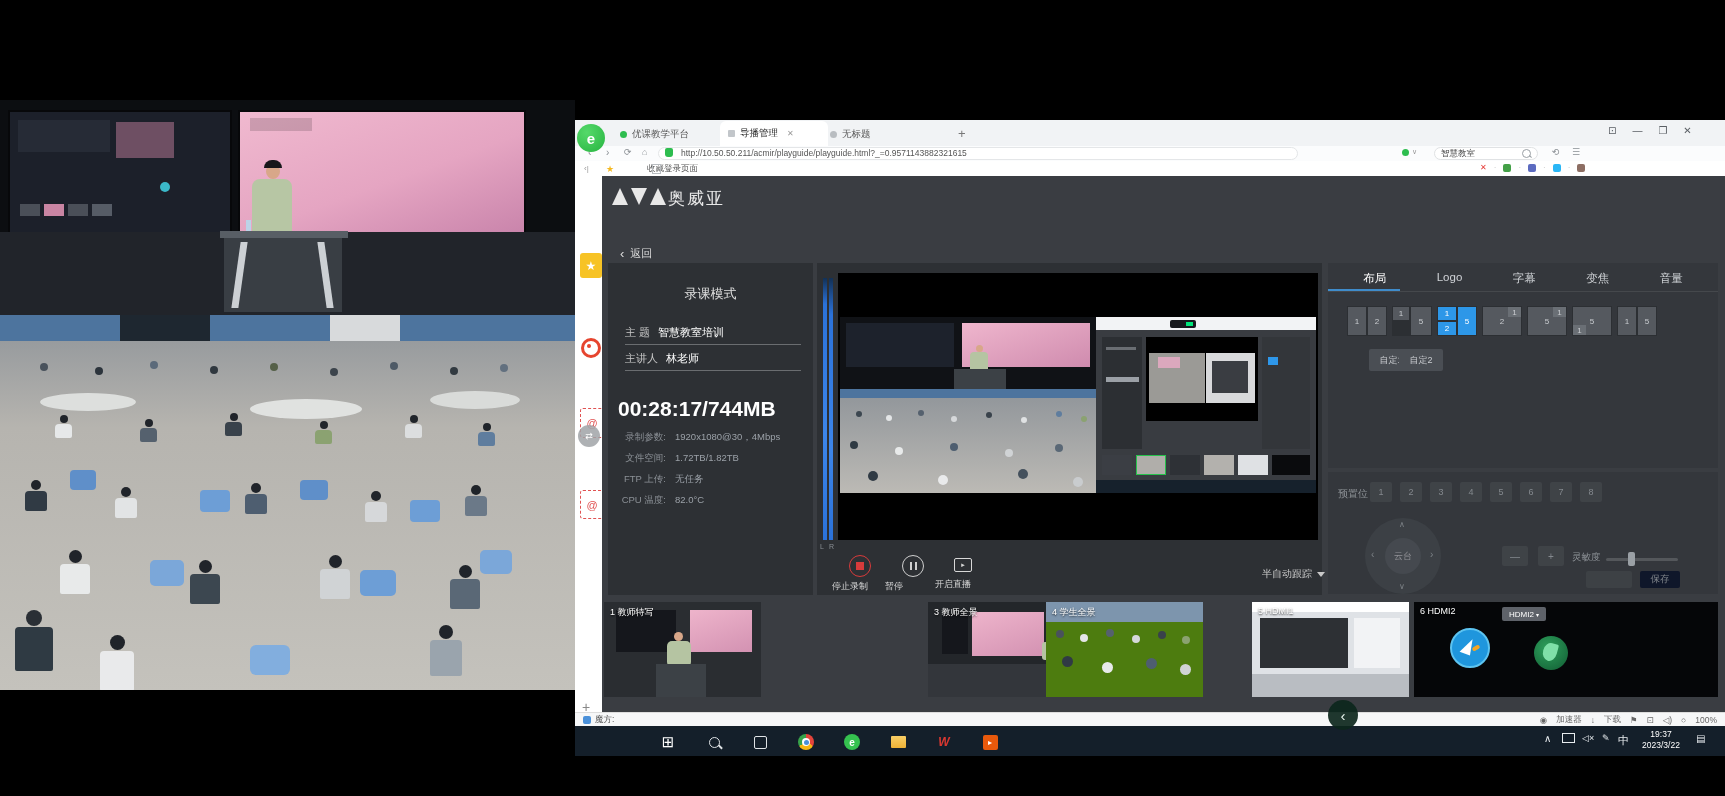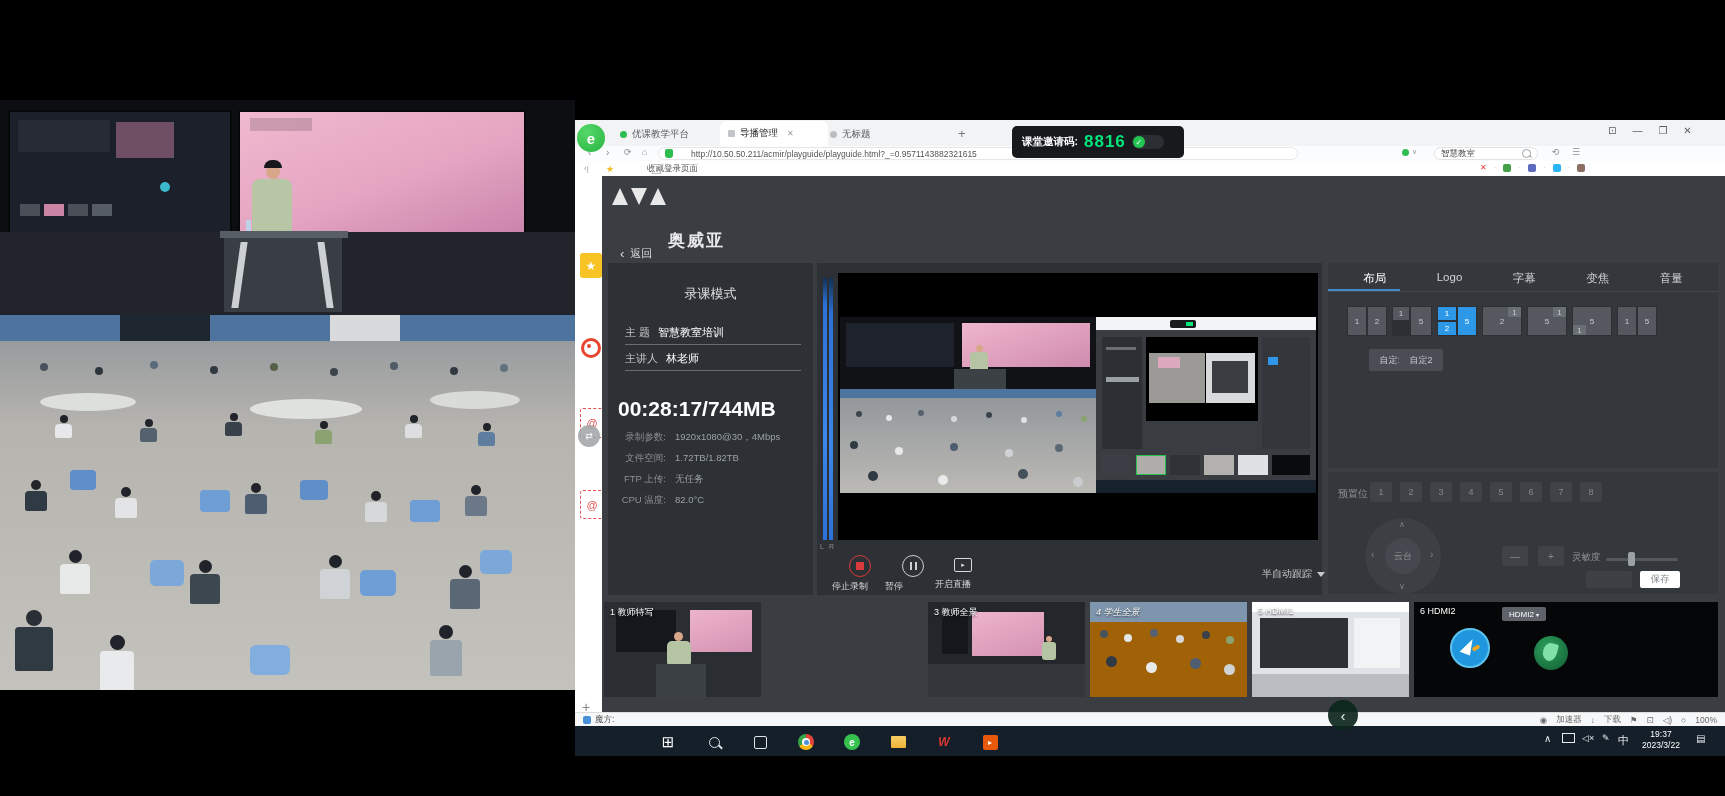--- a/index.html
+++ b/index.html
@@ -193,41 +193,34 @@
     <span class="favdot" style="background:#c2c6ca;border-radius:1px;"></span>
     <span class="nowrap">导播管理</span>
     <span style="color:#999;font-size:8px;margin-left:4px;">✕</span>
   </div>
   <div class="tab" style="left:822px;width:105px;">
     <span class="favdot" style="background:#b9bdc1;"></span>
     <span class="nowrap">无标题</span>
   </div>
   <div class="abs" style="left:958px;top:126px;color:#777;font-size:13px;">+</div>
 
-  <div class="abs" style="left:1012px;top:126px;width:172px;height:32px;background:#17191d;border-radius:5px;display:flex;align-items:center;gap:6px;padding:0 10px;box-sizing:border-box;z-index:40;">
-    <span style="color:#fff;font-size:10.5px;font-weight:bold;">课堂邀请码:</span>
-    <span style="color:#00e57a;font-size:17px;font-weight:bold;letter-spacing:1px;">8816</span>
-    <span style="width:32px;height:14px;background:#2b2f34;border-radius:8px;position:relative;">
-      <span style="position:absolute;left:1px;top:1px;width:12px;height:12px;border-radius:50%;background:#23c552;color:#fff;font-size:8px;display:flex;align-items:center;justify-content:center;">✓</span>
-    </span>
-  </div>
 
   <div class="abs" style="left:1608px;top:125px;display:flex;gap:16px;color:#5a5f64;font-size:10px;">
     <span>⊡</span>
     <span>—</span>
     <span>❐</span>
     <span>✕</span>
   </div>
 
   <div class="abs" style="left:575px;top:146px;width:1150px;height:15px;background:#fbfcfd;border-bottom:1px solid #ececec;"></div>
   <span class="navic" style="left:588px;">‹</span>
   <span class="navic" style="left:606px;">›</span>
   <span class="navic" style="left:624px;font-size:9px;">⟳</span>
   <span class="navic" style="left:642px;font-size:9px;">⌂</span>
-  <div class="abs" style="left:658px;top:147px;width:640px;height:13px;background:#fff;border:1px solid #e4e6e8;border-radius:7px;display:flex;align-items:center;gap:18px;padding:0 6px;box-sizing:border-box;">
+  <div class="abs" style="left:658px;top:147px;width:640px;height:13px;background:#fff;border:1px solid #e4e6e8;border-radius:7px;display:flex;align-items:flex-start;gap:8px;padding:0 6px;box-sizing:border-box;">
     <span style="width:8px;height:9px;background:#2ebd4f;border-radius:2px 2px 3px 3px;display:inline-block;"></span>
     <span class="nowrap" style="font-size:8.5px;color:#555;overflow:hidden;">http://10.50.50.211/acmir/playguide/playguide.html?_=0.9571143882321615</span>
   </div>
   <div class="abs" style="left:1402px;top:148px;display:flex;align-items:center;gap:3px;">
     <span class="favdot" style="background:#2ebd4f;"></span>
       <span style="font-size:7px;color:#999;">∨</span>
   </div>
   <div class="abs" style="left:1434px;top:147px;width:104px;height:13px;background:#fff;border:1px solid #e0e2e4;border-radius:7px;display:flex;align-items:center;justify-content:space-between;padding:0 6px;box-sizing:border-box;">
     <span style="font-size:8.5px;color:#444;">智慧教室</span>
     <span style="width:7px;height:7px;border:1px solid #9aa0a5;border-radius:50%;position:relative;display:inline-block;">
@@ -273,21 +266,21 @@
   <div class="abs" style="left:578px;top:425px;width:22px;height:22px;border-radius:50%;background:rgba(160,163,167,.85);color:#fff;font-size:9px;display:flex;align-items:center;justify-content:center;z-index:25;">⇄</div>
   <div class="abs" style="left:582px;top:699px;color:#888;font-size:14px;z-index:25;">+</div>
 
   <div class="abs" style="left:602px;top:176px;width:1123px;height:536px;background:#3a3d42;"></div>
 
   <div class="abs" style="left:612px;top:188px;display:flex;align-items:flex-end;gap:3px;">
     <span style="width:0;height:0;border-left:8px solid transparent;border-right:8px solid transparent;border-bottom:17px solid #e8e8e8;display:inline-block;"></span>
     <span style="width:0;height:0;border-left:8px solid transparent;border-right:8px solid transparent;border-top:17px solid #e8e8e8;display:inline-block;"></span>
     <span style="width:0;height:0;border-left:8px solid transparent;border-right:8px solid transparent;border-bottom:17px solid #e8e8e8;display:inline-block;"></span>
   </div>
-  <div class="abs" style="left:668px;top:187px;color:#e8e8e8;font-size:17px;font-weight:bold;letter-spacing:2px;margin-top:42px;">奥威亚</div>
+  <div class="abs" style="left:668px;top:187px;color:#e8e8e8;font-size:17px;font-weight:normal;letter-spacing:2px;">奥威亚</div>
 
   <div class="abs" style="left:620px;top:246px;display:flex;align-items:center;gap:6px;color:#dcdcdc;">
     <span style="font-size:13px;">‹</span>
     <span style="font-size:11px;">返回</span>
   </div>
 
   <div class="panel" style="left:608px;top:263px;width:205px;height:332px;">
     <div class="abs" style="left:0;top:22px;width:100%;text-align:center;color:#e0e0e0;font-size:13px;font-family:Liberation Mono, monospace;">录课模式</div>
     <div class="fieldrow" style="top:62px;">
       <span style="color:#c9c9c9;font-size:11px;">主 题</span>
@@ -459,39 +452,39 @@
     <span class="abs" style="left:65px;top:31px;color:#7d8287;font-size:10px;">›</span>
     <span class="abs" style="left:20px;top:20px;width:36px;height:36px;border-radius:50%;background:#45494f;color:#939398;font-size:9px;display:flex;align-items:center;justify-content:center;">云台</span>
   </div>
   <div class="abs" style="left:1502px;top:546px;width:26px;height:20px;background:#3f4347;border-radius:2px;color:#84898e;font-size:10px;display:flex;align-items:center;justify-content:center;">—</div>
   <div class="abs" style="left:1538px;top:546px;width:26px;height:20px;background:#3f4347;border-radius:2px;color:#84898e;font-size:10px;display:flex;align-items:center;justify-content:center;">+</div>
   <span class="abs" style="left:1572px;top:551px;color:#8f9499;font-size:9.5px;">灵敏度</span>
   <div class="abs" style="left:1606px;top:558px;width:72px;height:3px;background:#54575b;border-radius:2px;">
     <span class="abs" style="left:22px;top:-6px;width:7px;height:14px;background:#9aa0a5;border-radius:2px;"></span>
   </div>
   <div class="abs" style="left:1586px;top:571px;width:46px;height:17px;background:#3d4145;border-radius:2px;"></div>
-  <div class="abs" style="left:1640px;top:571px;width:40px;height:17px;background:#ffffff;border-radius:2px;color:#82878c;font-size:9.5px;display:flex;align-items:center;justify-content:center;">保存</div>
+  <div class="abs" style="left:1640px;top:571px;width:40px;height:17px;background:#0f172a;border-radius:2px;color:#82878c;font-size:9.5px;display:flex;align-items:center;justify-content:center;">保存</div>
 
   <div class="thumb" style="left:604px;background:#2a2d31;">
     <span class="abs" style="left:12px;top:8px;width:60px;height:42px;background:#15171c;"></span>
     <span class="abs" style="left:86px;top:8px;width:62px;height:42px;background:linear-gradient(160deg,#eeb4cb,#d392b2);"></span>
     <span class="abs" style="left:70px;top:30px;width:9px;height:9px;border-radius:50%;background:#d8a789;"></span>
     <span class="abs" style="left:63px;top:39px;width:24px;height:26px;border-radius:5px;background:#b5c4a2;"></span>
     <span class="abs" style="left:52px;top:62px;width:50px;height:33px;background:#3c4146;"></span>
     <span class="lbl">1 教师特写</span>
   </div>
   <div class="thumb" style="left:928px;background:#23262a;">
     <span class="abs" style="left:44px;top:10px;width:72px;height:44px;background:linear-gradient(160deg,#eeb4cb,#d392b2);"></span>
     <span class="abs" style="left:14px;top:12px;width:26px;height:40px;background:#15171c;"></span>
     <span class="abs" style="left:118px;top:34px;width:6px;height:6px;border-radius:50%;background:#d8a789;"></span>
     <span class="abs" style="left:114px;top:40px;width:14px;height:18px;border-radius:3px;background:#b5c4a2;"></span>
     <span class="abs" style="left:0;top:62px;width:157px;height:33px;background:#33363b;"></span>
     <span class="lbl">3 教师全景</span>
   </div>
-  <div class="thumb" style="left:1090px;background:#a16207;font-style:italic;">
+  <div class="thumb" style="left:1046px;background:#4d7c0f;">
     <span class="abs" style="left:0;top:0;width:100%;height:20px;background:#7d95ad;"></span>
     <span class="dots" style="left:10px;top:28px;width:8px;height:8px;background:#49525c;box-shadow:24px 4px 0 #e4e6e7,50px -1px 0 #55616e,76px 5px 0 #d6d8da,102px 1px 0 #39424b,126px 6px 0 #8ba271;"></span>
     <span class="dots" style="left:16px;top:54px;width:11px;height:11px;background:#303a44;box-shadow:40px 6px 0 #e8eaea,84px 2px 0 #4e5e70,118px 8px 0 #d0d3d5;"></span>
     <span class="lbl">4 学生全景</span>
   </div>
   <div class="thumb" style="left:1252px;background:#dfe2e6;">
     <span class="abs" style="left:0;top:0;width:100%;height:10px;background:#fff;"></span>
     <span class="abs" style="left:8px;top:16px;width:88px;height:50px;background:#2d3034;"></span>
     <span class="abs" style="left:102px;top:16px;width:46px;height:50px;background:#f2f3f5;"></span>
     <span class="abs" style="left:0;top:72px;width:157px;height:23px;background:#b9bdc2;"></span>

